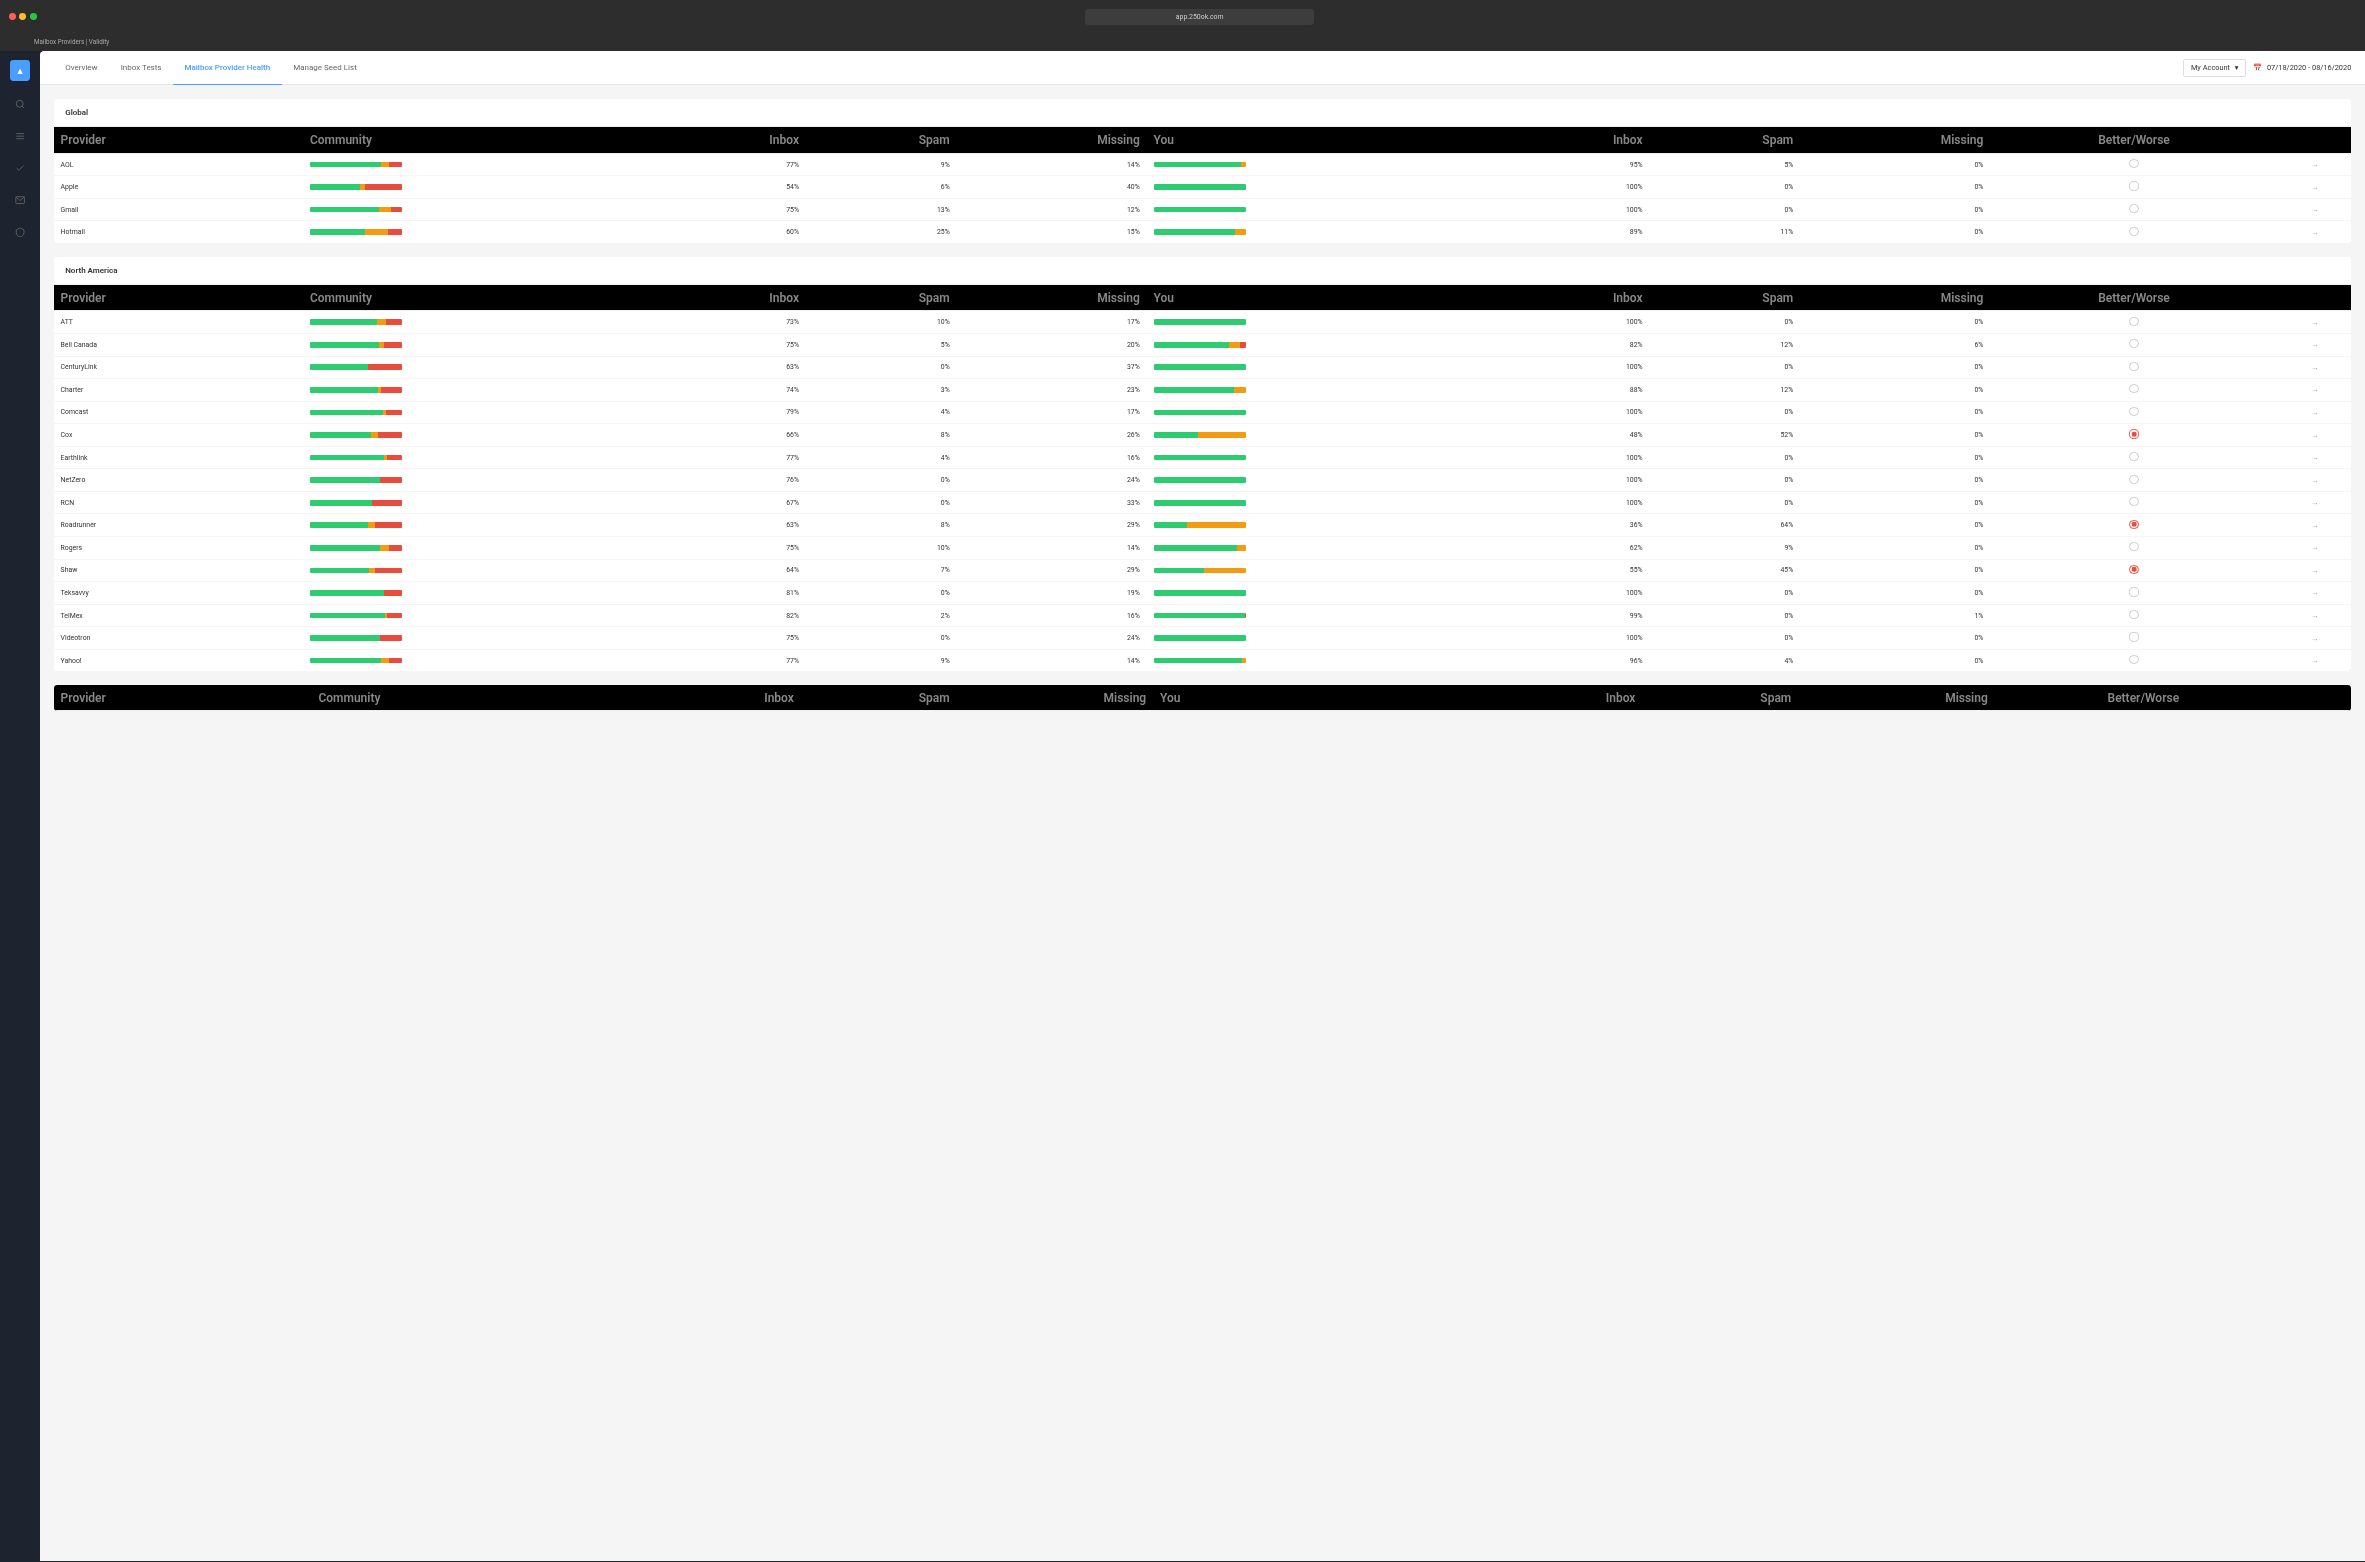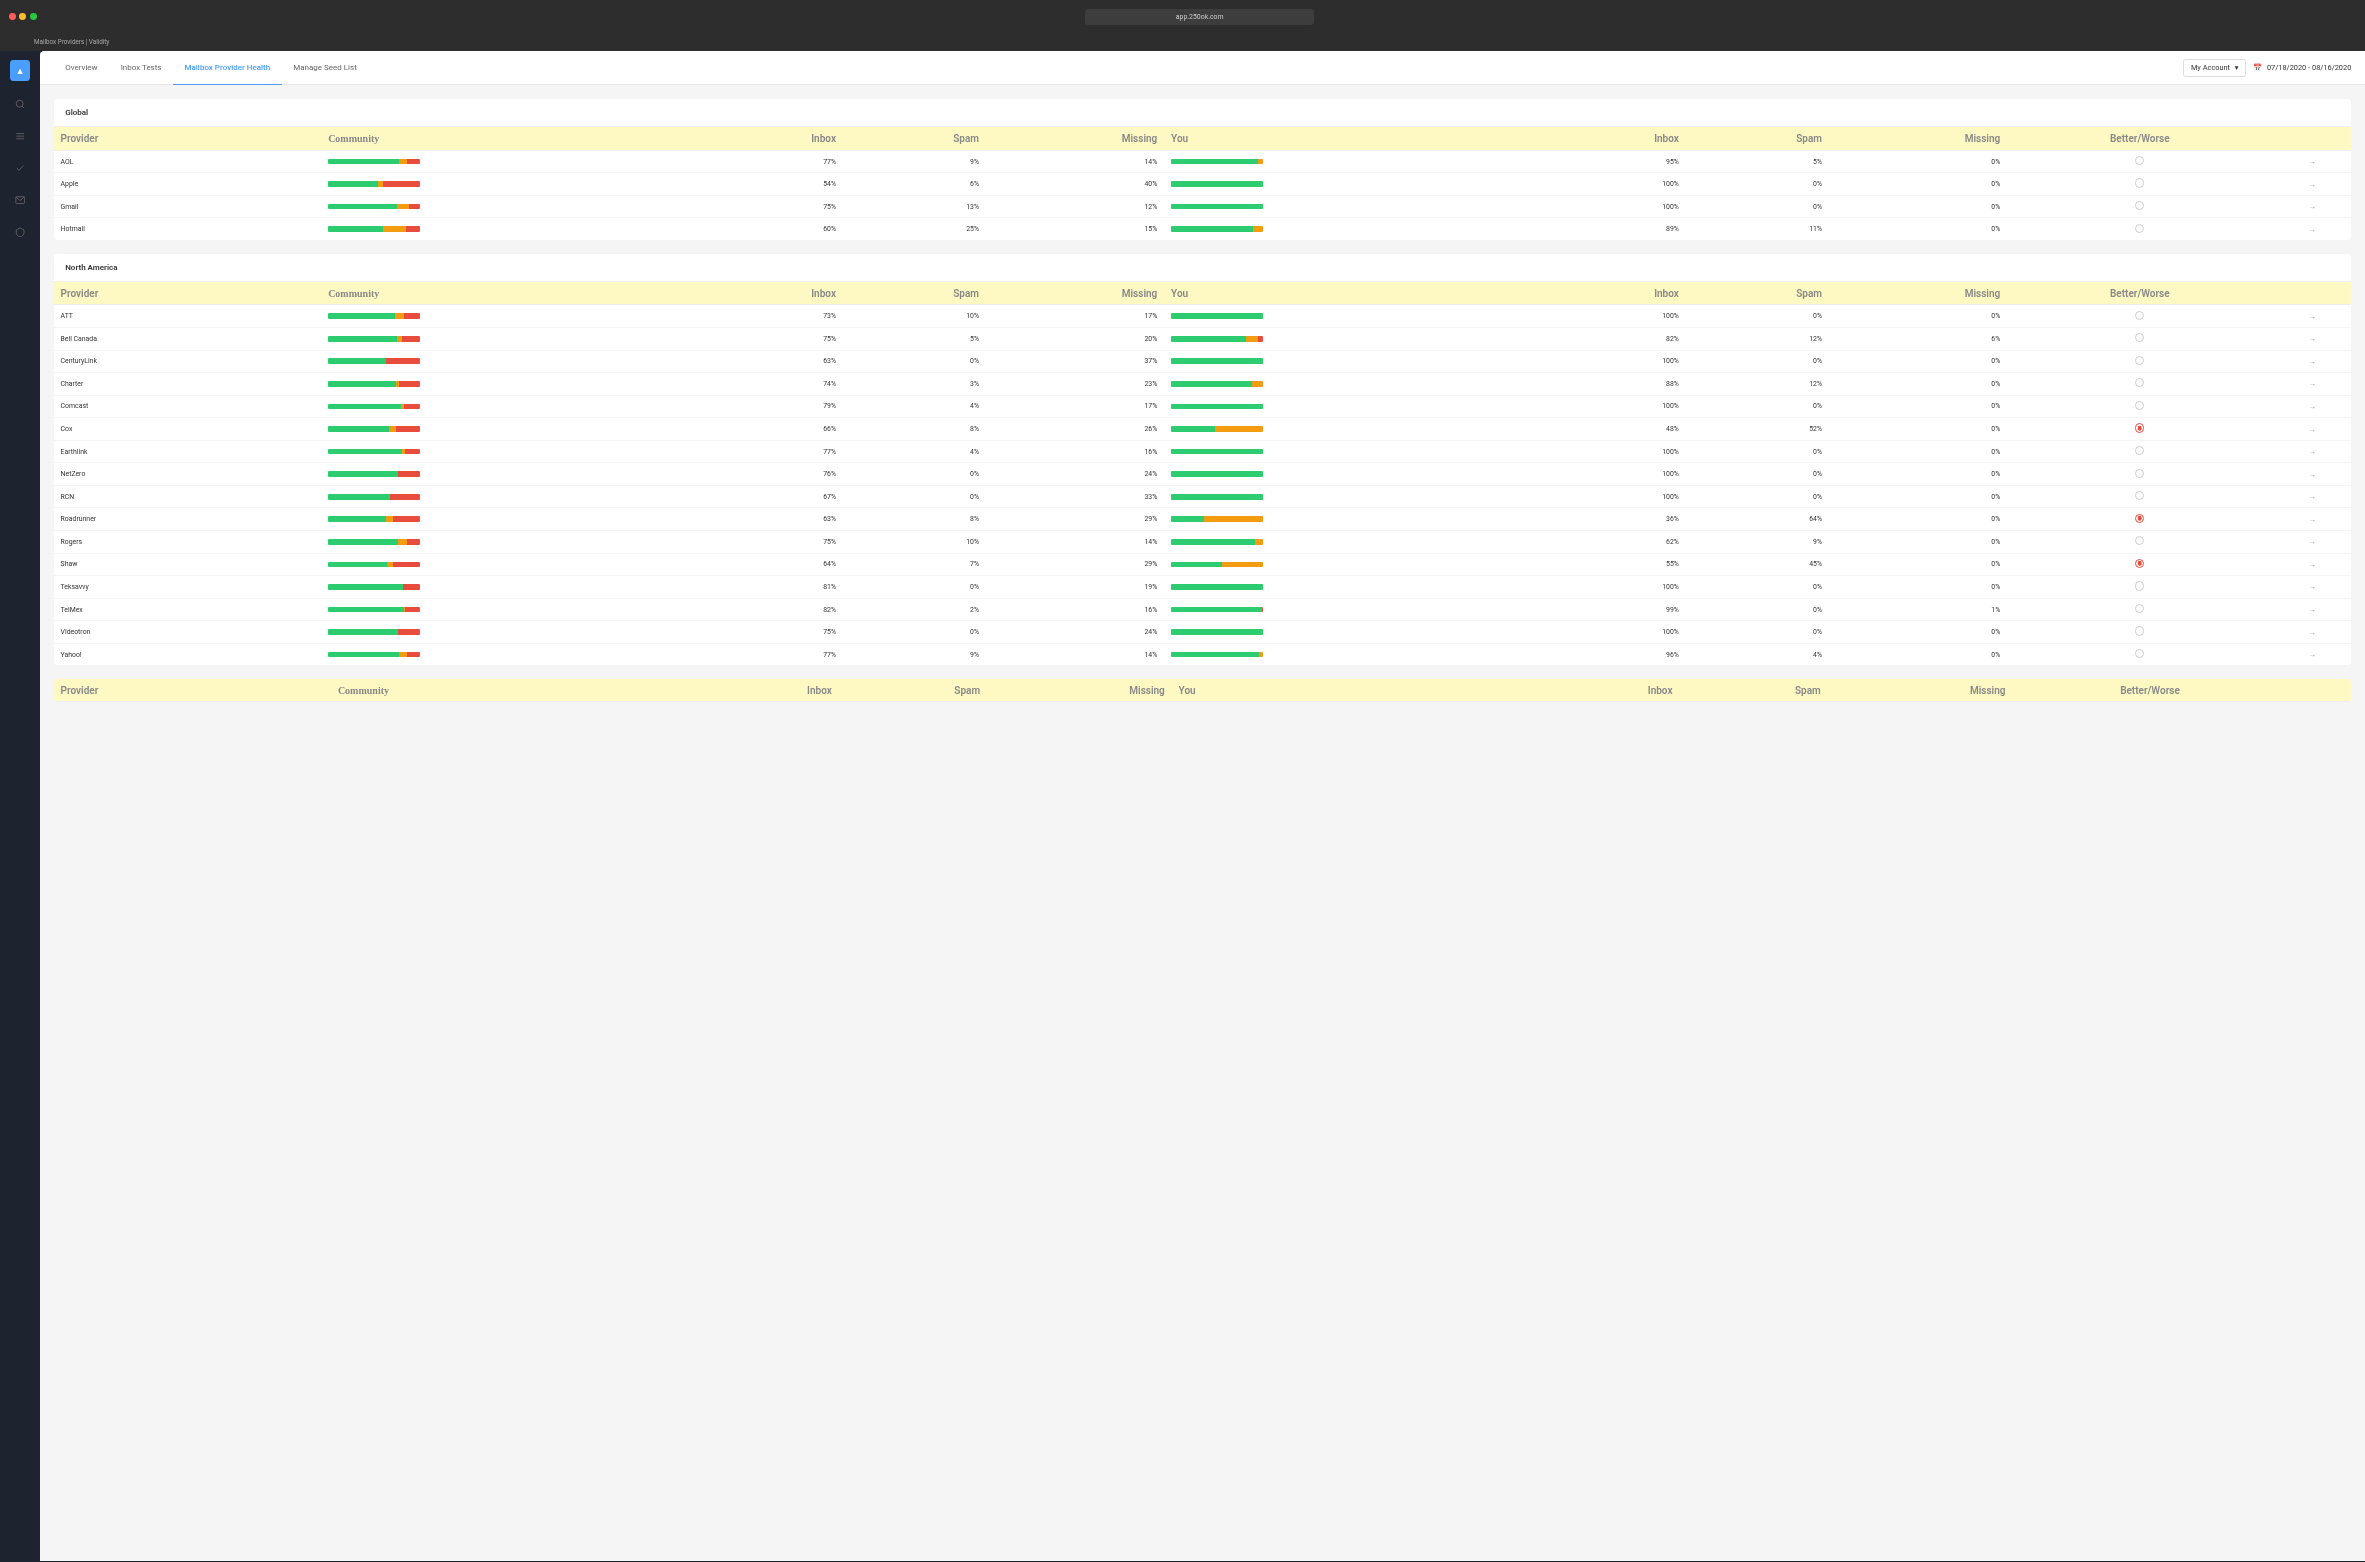--- a/index.html
+++ b/index.html
@@ -157,24 +157,24 @@
       font-size: 8px;
       font-weight: 600;
       color: #333;
       border-bottom: 0.6px solid #f0f0f0;
     }
     table {
       width: 100%;
       border-collapse: collapse;
     }
     th {
-      background: #fef9c3;
+      background: #000000;
       padding: 5.7px 6.9px;
       text-align: left;
-      font-size: 10px;
+      font-size: 12px;
       font-weight: 600;
       color: #888;
       text-transform: none;
       border-bottom: 0.6px solid #eee;
     }
     td {
       padding: 5.2px 6.9px;
       border-bottom: 0.6px solid #f5f5f5;
       font-size: 6.9px;
       color: #333;
@@ -230,21 +230,21 @@
       height: 4.6px;
       border-radius: 50%;
       background: #e74c3c;
     }
     .arrow-icon {
       color: #999;
       font-size: 8px;
       cursor: pointer;
     }
     .col-provider { width: 74px; }
-    .col-community { width: 97px; font-family: Liberation Serif, serif; }
+    .col-community { width: 97px; }
     .col-pct { width: 29px; text-align: right; }
     .col-you { width: 97px; }
     .col-bw { width: 29px; text-align: center; }
     .col-arrow { width: 17px; text-align: center; }
   </style>
 </head>
 <body>
 
 <div class="browser-chrome">
   <div class="traffic-lights">

